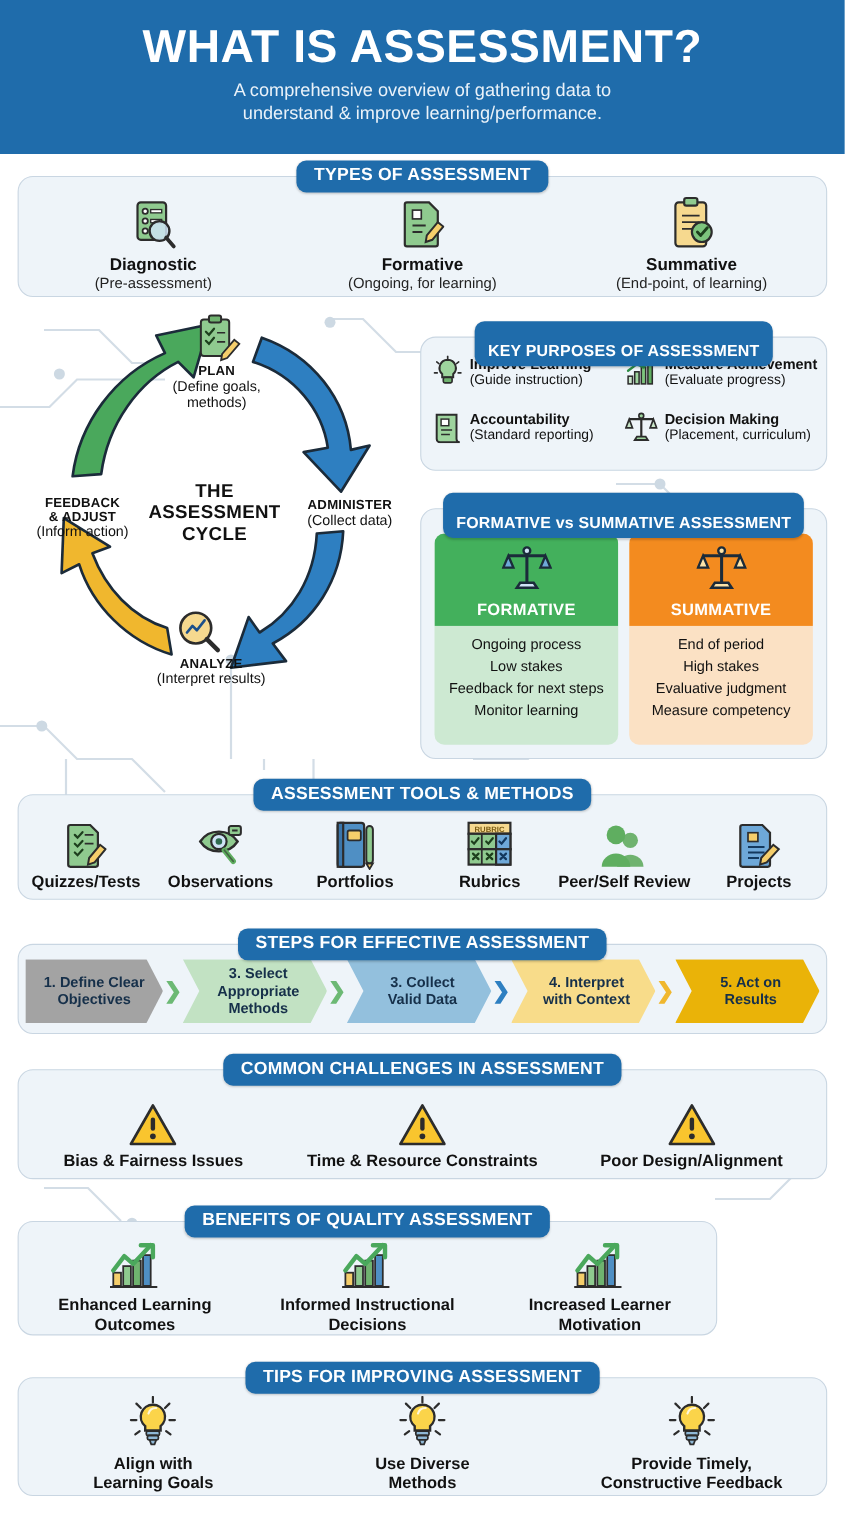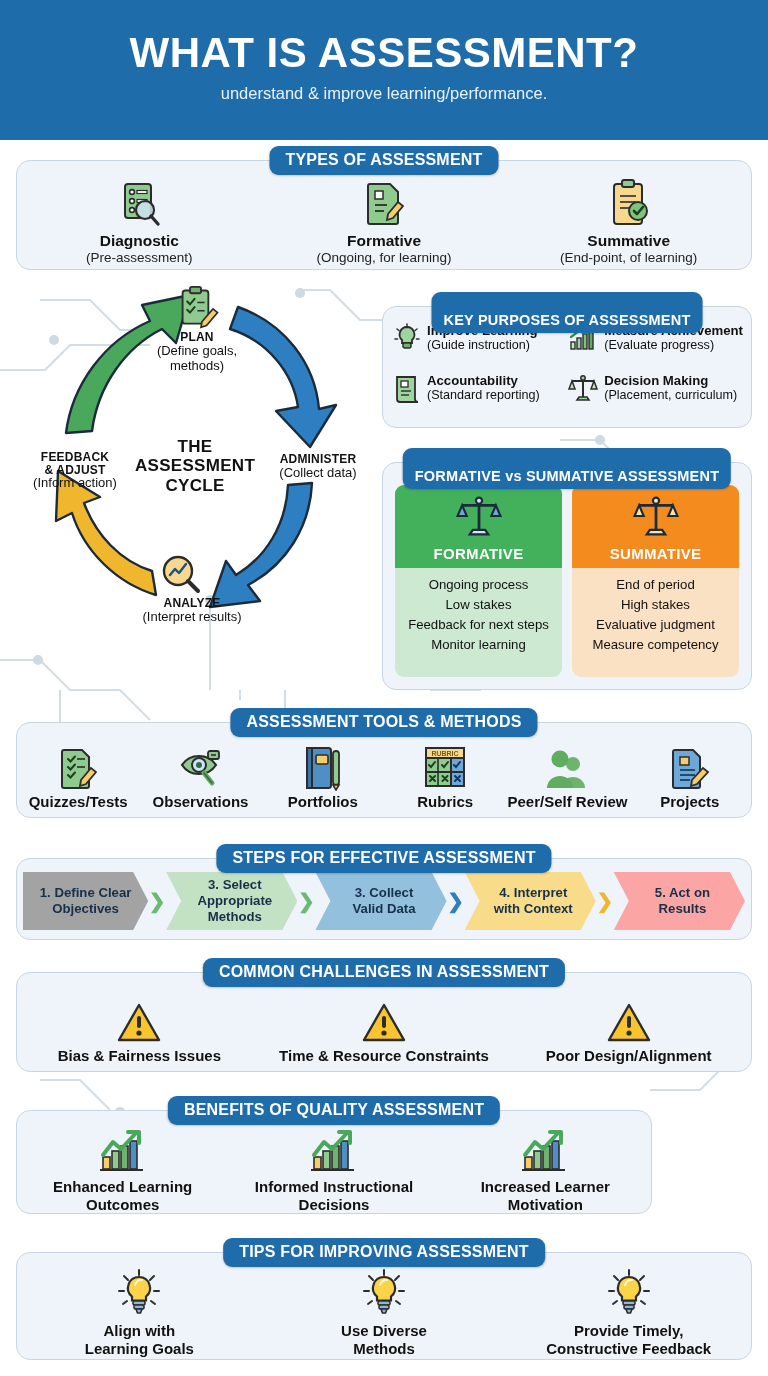--- a/index.html
+++ b/index.html
@@ -125,20 +125,21 @@
         <circle cx="38" cy="660" r="5"></circle>
       <circle cx="210" cy="600" r="5"></circle>
         <circle cx="285" cy="735" r="5"></circle>
       <circle cx="120" cy="1112" r="5"></circle>
         <circle cx="600" cy="440" r="5"></circle>
     </g>
   </svg>
 
   <div class="header">
     <h1>WHAT IS ASSESSMENT?</h1>
+    <p>A comprehensive overview of gathering data to</p>
     <p>understand &amp; improve learning/performance.</p>
   </div>
 
   <div class="panel types">
     <div class="pill">TYPES OF ASSESSMENT</div>
     <div class="row">
       <div class="cell">
         <div class="icon-box">
           <svg width="44" height="48" viewBox="0 0 44 48">
             <rect x="8" y="4" width="26" height="34" rx="3" fill="#8fca8f" stroke="#2c2c2c" stroke-width="2"></rect>
@@ -465,21 +466,21 @@
         </div>
       </div>
       <div class="sep" style="color:#2e7fc1;">❯</div>
       <div class="chev" style="background:#f8dc8a;">
         <div>
           <div>4. Interpret</div>
           <div>with Context</div>
         </div>
       </div>
       <div class="sep" style="color:#f0b72e;">❯</div>
-      <div class="chev" style="background:#fca5a5;text-align:center;">
+      <div class="chev" style="background:#eab308;text-align:center;">
         <div>
           <div>5. Act on</div>
           <div>Results</div>
         </div>
       </div>
     </div>
   </div>
 
   <div class="panel challenges">
     <div class="pill">COMMON CHALLENGES IN ASSESSMENT</div>

